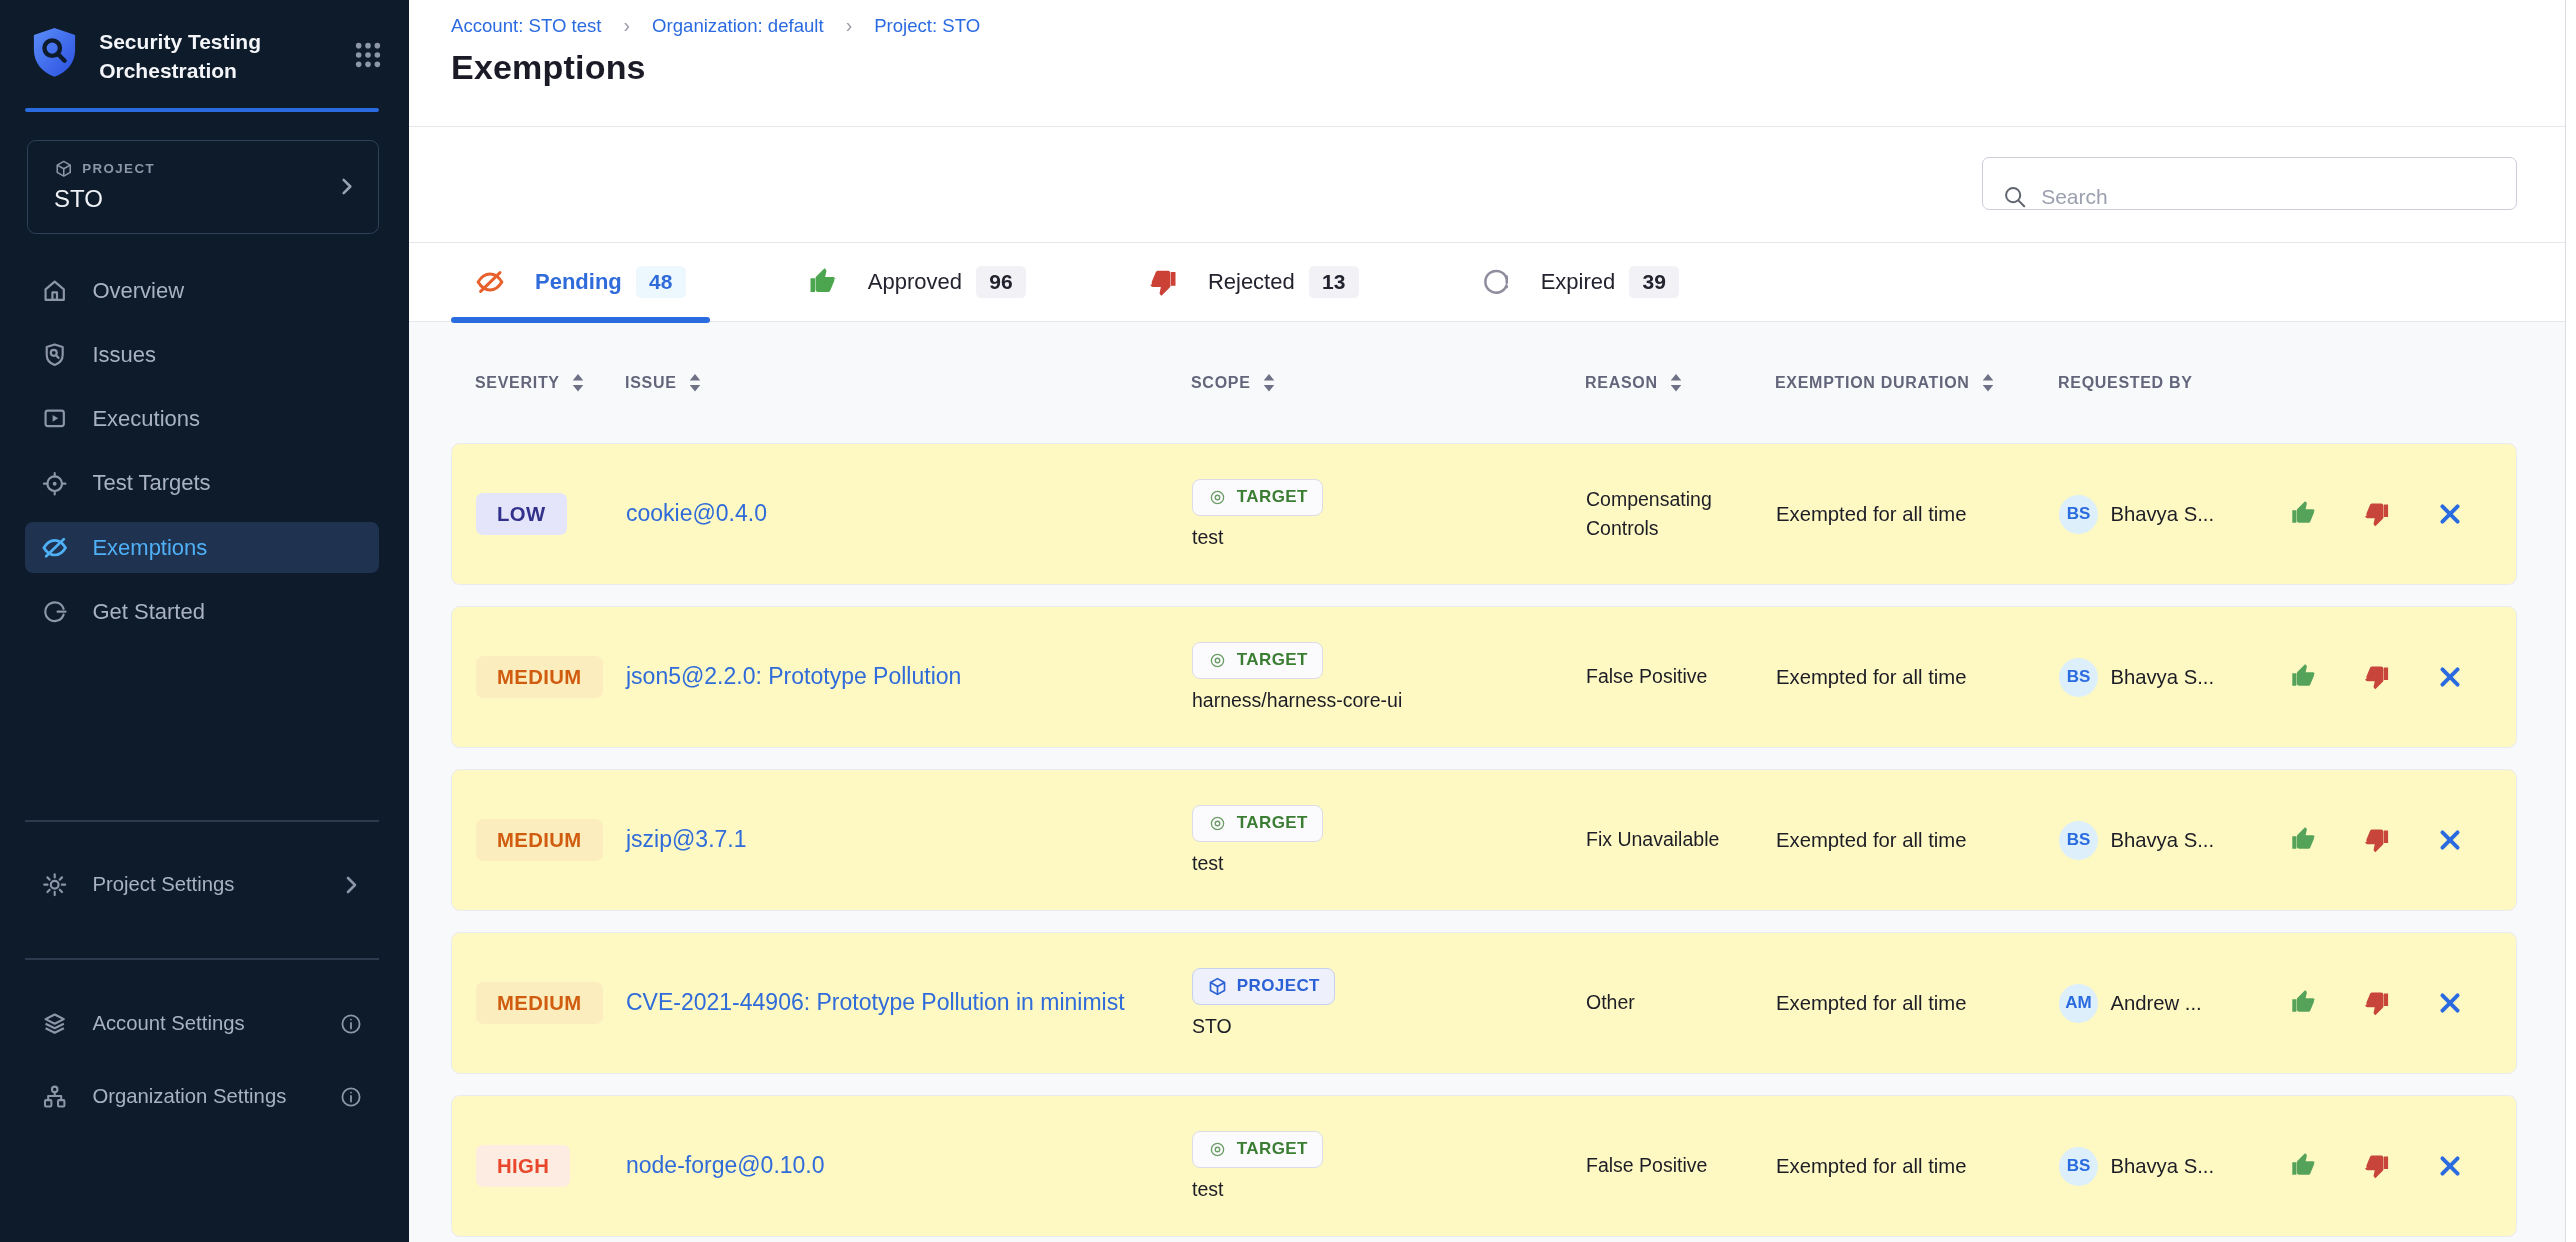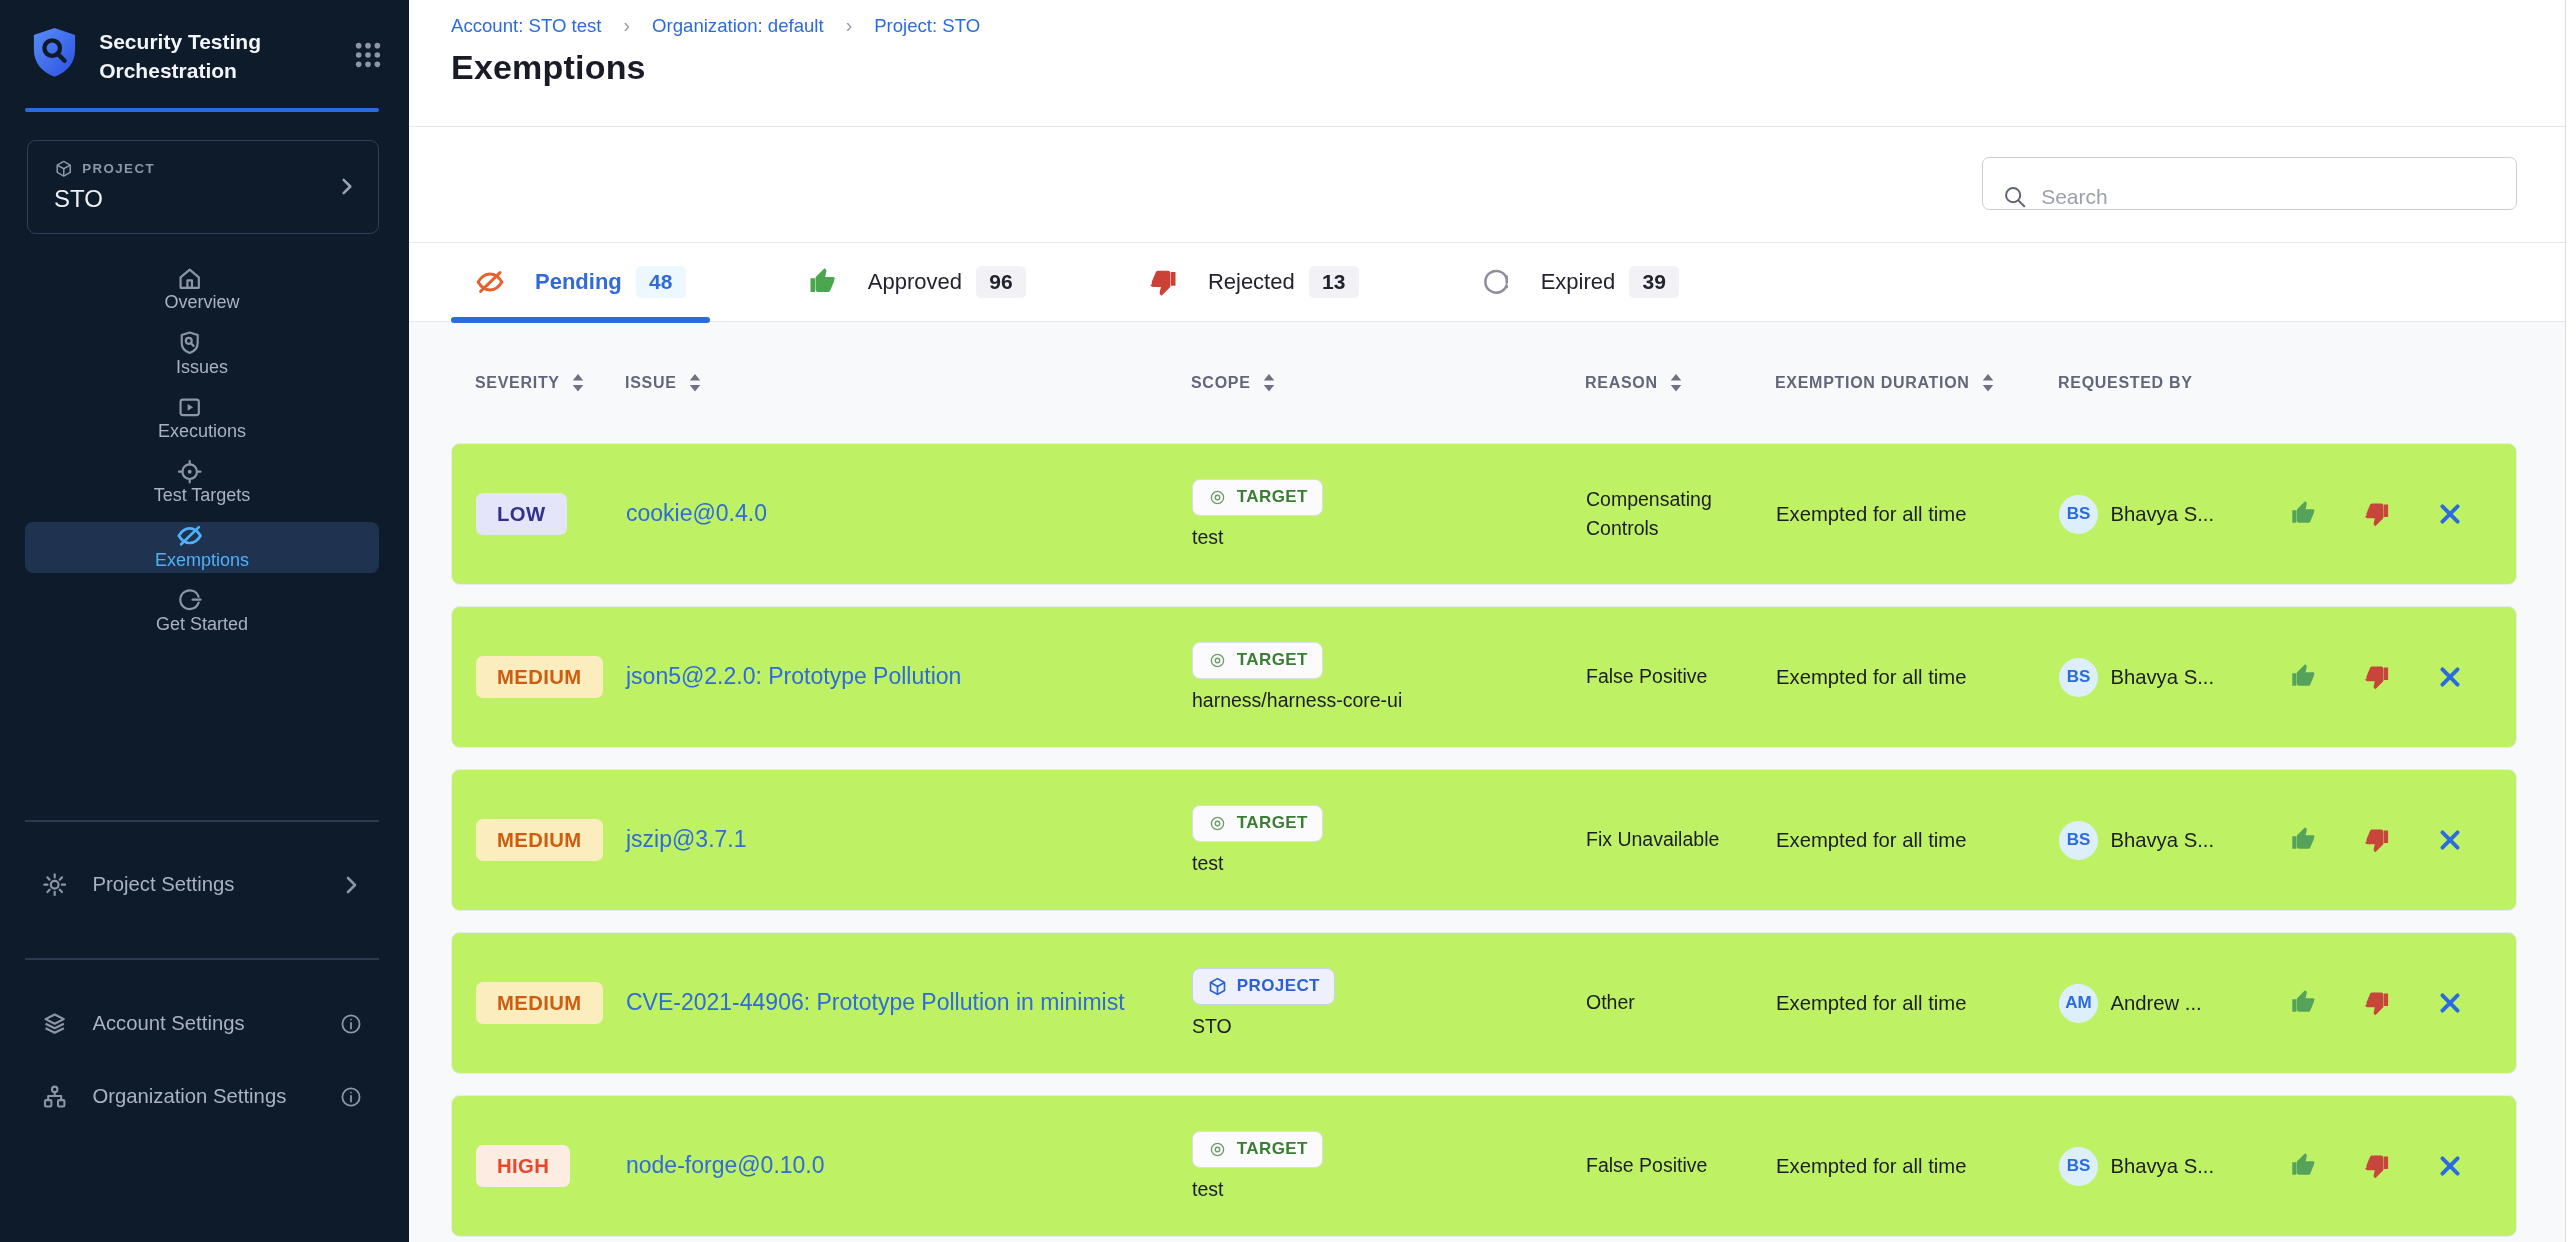--- a/index.html
+++ b/index.html
@@ -13,21 +13,21 @@
   .logo { width:55px; height:58px; flex:0 0 auto; }
   .app-title { color:#f3f5f8; font-size:21px; font-weight:bold; line-height:1.35; margin-left:17.7px; margin-top:5.3px; flex:1; }
   .grid-icon { width:32px; height:32px; color:#8e97a6; margin-top:16px; }
   .side-accent { position:absolute; left:25px; top:108px; width:354px; height:4.4px; background:#2b6be0; border-radius:2.7px; }
   .proj-card { position:absolute; left:26.5px; top:140px; width:352px; height:94px; border:1.8px solid #2f4157; border-radius:8.8px; padding:17.7px 21px 0 26.5px; cursor:pointer; }
   .proj-label { display:flex; align-items:center; gap:8.8px; color:#8c96a6; font-size:13.3px; font-weight:bold; letter-spacing:1.4px; }
   .proj-label svg { width:19.5px; height:19.5px; }
   .proj-name { color:#eef1f5; font-size:24px; margin-top:7px; }
   .proj-chev { position:absolute; right:19.5px; top:34px; width:23px; height:23px; color:#9aa3b1; }
   .nav { position:absolute; left:25px; top:265px; width:354px; }
-  .nav-item { display:flex; align-items:center; height:51px; margin-bottom:13.3px; padding:0 16px; border-radius:8px; color:#a9b2c0; font-size:18px; cursor:pointer;flex-direction:column; }
+  .nav-item { display:flex; align-items:center; height:51px; margin-bottom:13.3px; padding:0 16px; border-radius:8px; color:#a9b2c0; font-size:22px; cursor:pointer; }
   .nav-item .nicon { width:27.4px; height:27.4px; margin-right:24px; color:#8c96a6; flex:0 0 auto; }
   .nav-item.active { background:#1f3350; color:#4fb0f5; }
   .nav-item.active .nicon { color:#4fb0f5; }
   .side-divider { position:absolute; left:25px; width:354px; height:1.8px; background:#2c3a4d; }
   .nav-low { position:absolute; left:25px; width:354px; display:flex; align-items:center; height:51px; padding:0 16px; color:#a9b2c0; font-size:20.3px; cursor:pointer; }
   .nav-low .nicon { width:27.4px; height:27.4px; margin-right:24px; color:#8c96a6; flex:0 0 auto; }
   .nav-low .spacer { flex:1; }
   .nav-low .trail { width:24px; height:24px; color:#8c96a6; }
 
   
@@ -55,21 +55,21 @@
   .ticon.pending { color:#e8612c; }
   .ticon.approved { color:#4ca64f; }
   .ticon.rejected { color:#cb4136; }
   .ticon.expired { color:#8d8d9d; }
 
   .table-area { background:#f8f9fb; height:920px; padding:0 59px 0 42px; }
   .thead { display:grid; grid-template-columns:150px 566px 394px 190px 283px 217px 1fr; align-items:center; height:121px; padding-left:24px; }
   .th { display:flex; align-items:center; font-size:16px; font-weight:bold; color:#63657a; letter-spacing:0.7px; }
   .sort { width:14px; height:19.5px; margin-left:11.5px; color:#6e7085; cursor:pointer; flex:0 0 auto; }
 
-  .row-card { display:grid; grid-template-columns:150px 566px 394px 190px 283px 217px 1fr; align-items:center; height:142px; margin-bottom:21px; background:#bef264; border:1.8px solid #eaeaf1; border-radius:8.8px; padding-left:24px; }
+  .row-card { display:grid; grid-template-columns:150px 566px 394px 190px 283px 217px 1fr; align-items:center; height:142px; margin-bottom:21px; background:#fef9c3; border:1.8px solid #eaeaf1; border-radius:8.8px; padding-left:24px; }
   .sev { display:inline-block; font-size:20.3px; font-weight:bold; padding:9.7px 21px; border-radius:7px; letter-spacing:0.4px; }
   .sev.low { background:#e4e4fa; color:#32328c; }
   .sev.medium { background:#fcedbe; color:#d05c10; }
   .sev.high { background:#fcece2; color:#e8472b; }
   .issue-cell { padding-right:62px; }
   .issue-link { font-size:23px; color:#2f6bd9; font-weight:500; line-height:1.55; cursor:pointer; }
   .scope-cell { display:flex; flex-direction:column; align-items:flex-start; gap:10.6px; }
   .scope-badge { display:inline-flex; align-items:center; gap:8.8px; font-size:17px; font-weight:bold; letter-spacing:0.4px; padding:7px 14px; border-radius:8px; }
   .scope-badge svg { width:21px; height:21px; }
   .scope-badge.target { background:#fbfbfd; border:1.8px solid #dcdce6; color:#3b7d33; }

